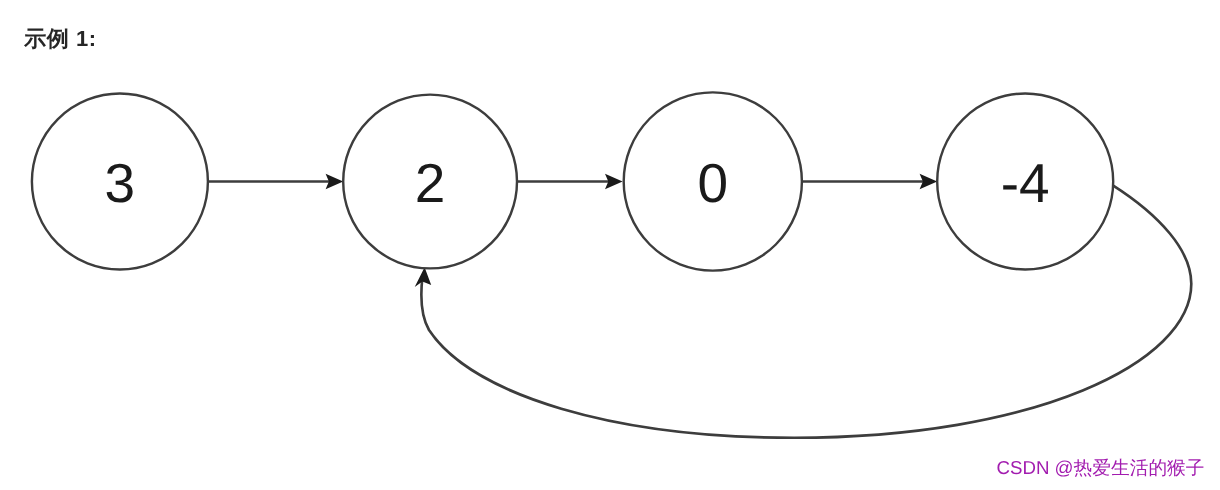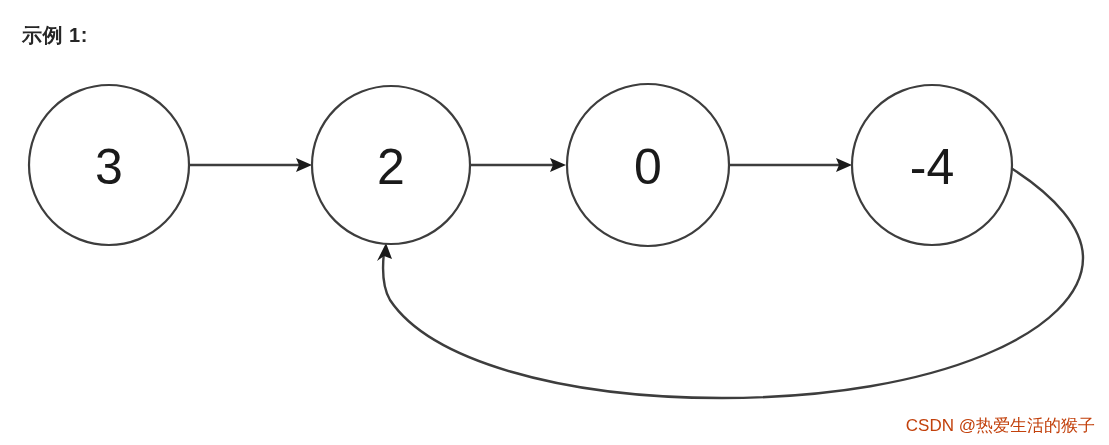--- a/index.html
+++ b/index.html
@@ -65,21 +65,21 @@
   .arrow-fill {
     fill: #1a1a1a;
     stroke: none;
   }
   .watermark {
     position: absolute;
     right: 14px;
     bottom: 8px;
     font-family: "Liberation Sans", sans-serif;
     font-size: 17px;
-    color: #c2410c;
+    color: #a21caf;
     white-space: nowrap;
     user-select: none;
   }
 </style>
 </head>
 <body>
 
 <div id="figure-root">
 
   <div class="caption">示例 1:</div>

